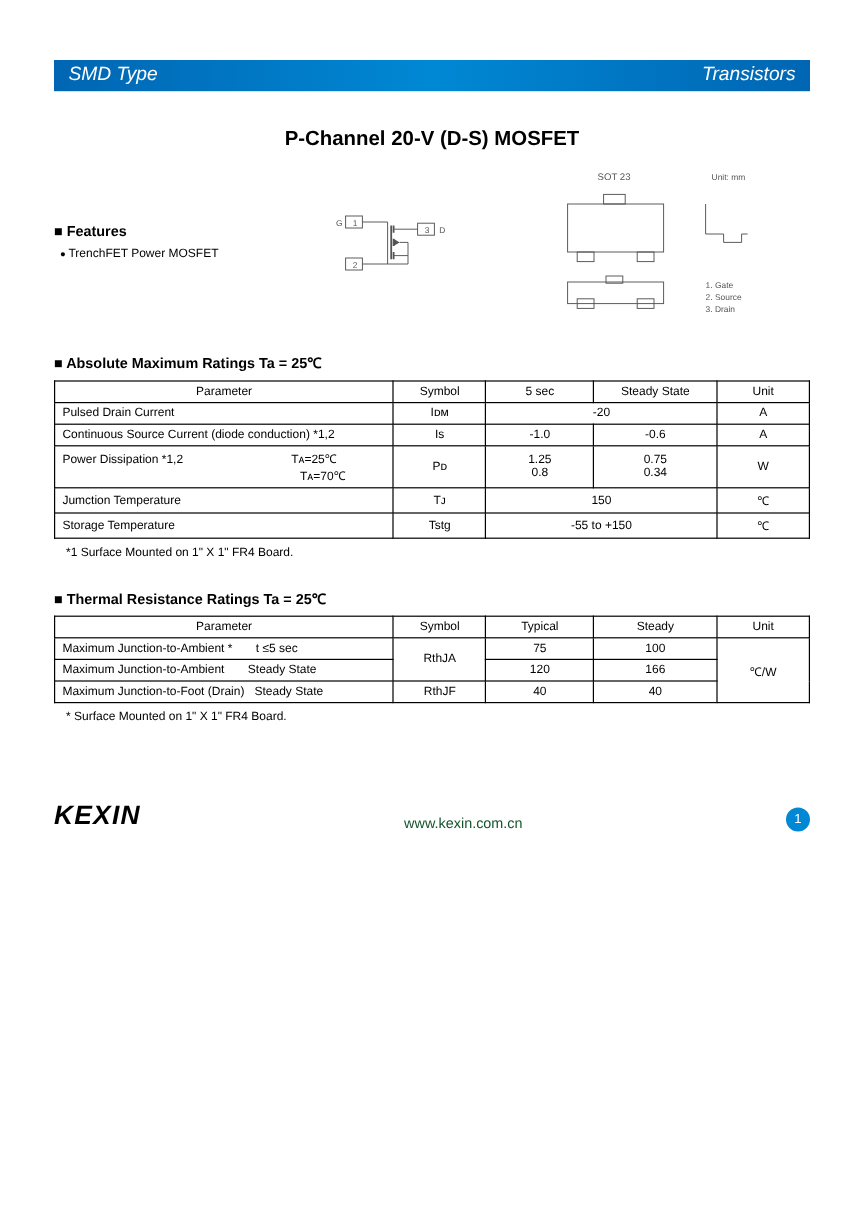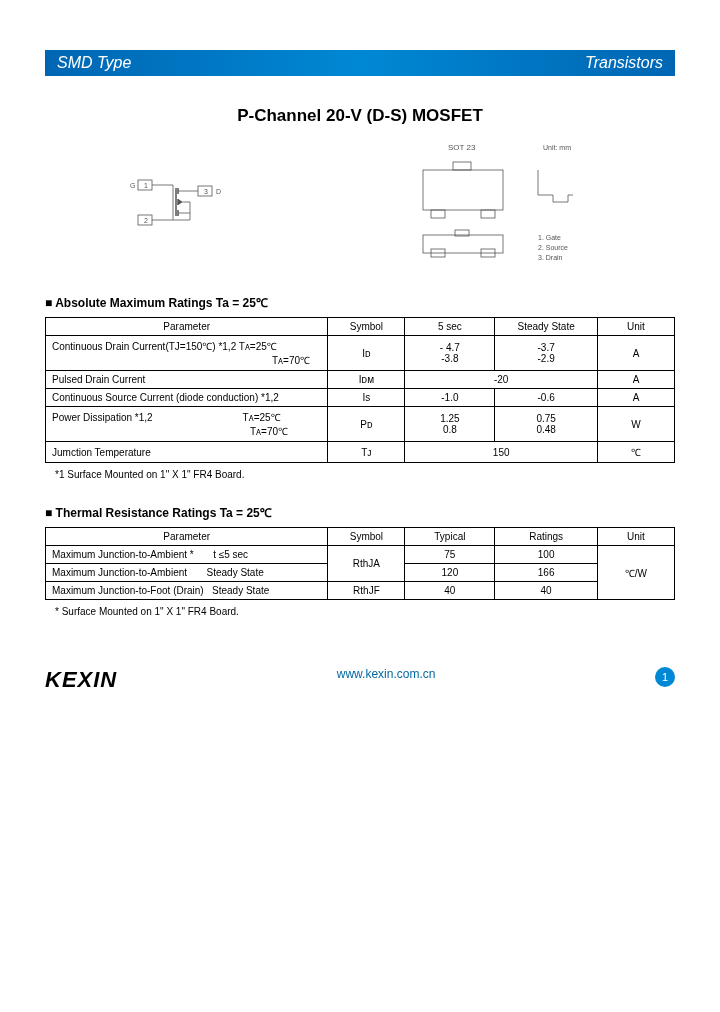--- a/index.html
+++ b/index.html
@@ -97,30 +97,30 @@
     margin: 6px 0 0 10px;
   }
   .section-margin { margin-top: 24px; }
   .footer {
     position: absolute;
     bottom: 30px;
     left: 45px;
     right: 45px;
     display: flex;
     justify-content: space-between;
-    align-items: flex-start;
+    align-items: flex-end;
   }
   .footer .brand {
     font-size: 22px;
     font-weight: bold;
     font-style: italic;
     letter-spacing: 1px;
   }
   .footer .url {
-    color: #0369a1;
+    color: #14532d;
     font-size: 12px;
   }
   .footer .pagenum {
     width: 20px;
     height: 20px;
     border-radius: 50%;
     background: #0088d4;
     color: #fff;
     display: flex;
     align-items: center;
@@ -136,20 +136,24 @@
   <div class="header-bar">
     <span>SMD Type</span>
     <span>Transistors</span>
   </div>
 
   <div class="title-block">
     <h1>P-Channel 20-V (D-S) MOSFET</h1>
   </div>
 
   <div class="row">
+    <div class="features-col">
+      <div class="section-title">Features</div>
+      <div class="bullet">TrenchFET Power MOSFET</div>
+    </div>
     <div class="diagram-col">
       <div class="diagram-box">
         <svg width="100" height="70" viewBox="0 0 100 70">
           <rect x="10" y="10" width="14" height="10" fill="none" stroke="#555" stroke-width="0.8"></rect>
           <text x="16" y="18" font-size="7" fill="#555">1</text>
           <text x="2" y="18" font-size="7" fill="#555">G</text>
           <rect x="10" y="45" width="14" height="10" fill="none" stroke="#555" stroke-width="0.8"></rect>
           <text x="16" y="53" font-size="7" fill="#555">2</text>
           <line x1="24" y1="15" x2="45" y2="15" stroke="#555" stroke-width="0.8"></line>
           <line x1="45" y1="15" x2="45" y2="50" stroke="#555" stroke-width="0.8"></line>
@@ -196,70 +200,67 @@
     <table>
       <tbody>
           <tr>
         <th style="width:44%">Parameter</th>
         <th style="width:12%">Symbol</th>
         <th style="width:14%">5 sec</th>
         <th style="width:16%">Steady State</th>
         <th style="width:12%">Unit</th>
       </tr>
       <tr>
-        <td class="left"><span>Continuous Drain Current(TJ=150℃) *1,2 Tᴀ=25℃</span><br><span style="padding-left:220px">Tᴀ=70℃</span></td>
-        <td>Iᴅ</td>
-        <td style="white-space:pre-line">- 4.7
--3.8</td>
-        <td style="white-space:pre-line">-3.7
--2.9</td>
-        <td>A</td>
-      </tr>
-      <tr>
         <td class="left">Pulsed Drain Current</td>
         <td>Iᴅᴍ</td>
         <td colspan="2">-20</td>
         <td>A</td>
       </tr>
       <tr>
         <td class="left">Continuous Source Current (diode conduction) *1,2</td>
         <td>Is</td>
         <td>-1.0</td>
         <td>-0.6</td>
         <td>A</td>
       </tr>
       <tr>
         <td class="left"><span>Power Dissipation *1,2</span><span style="padding-left:90px">Tᴀ=25℃</span><br><span style="padding-left:198px">Tᴀ=70℃</span></td>
         <td>Pᴅ</td>
         <td style="white-space:pre-line">1.25
 0.8</td>
         <td style="white-space:pre-line">0.75
-0.48</td>
+0.34</td>
         <td>W</td>
       </tr>
       <tr>
         <td class="left">Jumction Temperature</td>
         <td>Tᴊ</td>
         <td colspan="2">150</td>
+        <td>℃</td>
+      </tr>
+      <tr>
+        <td class="left">Storage Temperature</td>
+        <td>Tstg</td>
+        <td colspan="2">-55 to +150</td>
         <td>℃</td>
       </tr>
     </tbody>
       </table>
     <div class="footnote">*1 Surface Mounted on 1" X 1" FR4 Board.</div>
   </div>
 
   <div class="section-margin">
     <div class="section-title">Thermal Resistance Ratings Ta = 25℃</div>
     <table>
       <tbody>
           <tr>
         <th style="width:44%">Parameter</th>
         <th style="width:12%">Symbol</th>
         <th style="width:14%">Typical</th>
-        <th style="width:16%">Ratings</th>
+        <th style="width:16%">Steady</th>
         <th style="width:12%">Unit</th>
       </tr>
       <tr>
         <td class="left" style="white-space:pre">Maximum Junction-to-Ambient *       t ≤5 sec</td>
         <td rowspan="2">RthJA</td>
         <td>75</td>
         <td>100</td>
         <td rowspan="3">℃/W</td>
       </tr>
       <tr>

